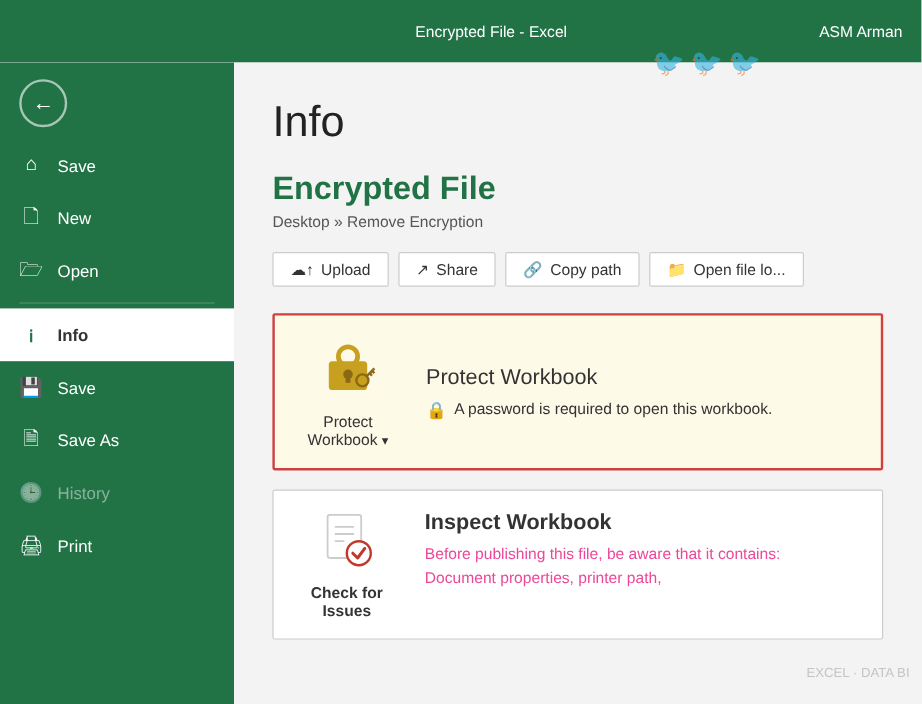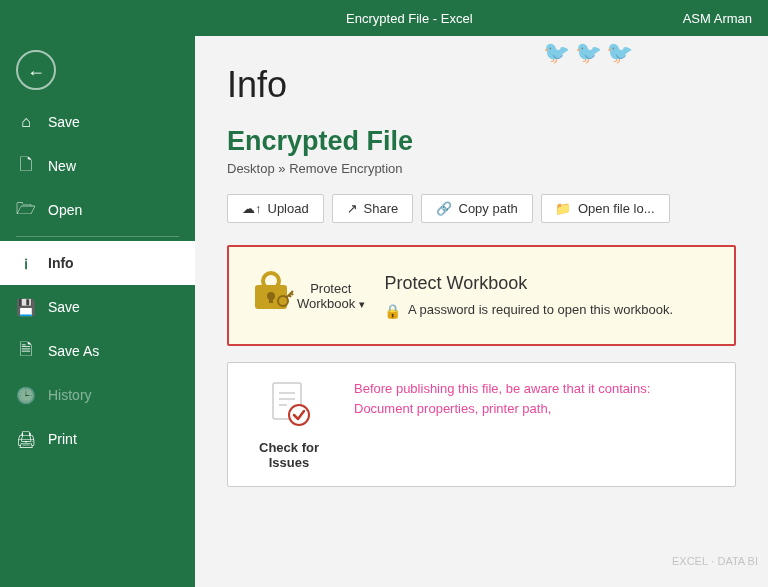--- a/index.html
+++ b/index.html
@@ -2,21 +2,21 @@
 <html><head>
   <meta charset="utf-8">
   <style>
     * { margin: 0; padding: 0; box-sizing: border-box; }
     body { width: 768px; height: 587px; font-family: 'Segoe UI', Arial, sans-serif; display: flex; flex-direction: column; overflow: hidden; background: #f3f3f3; }
 
     
     .top-bar {
       background: #217346;
       color: white;
-      height: 36px;
+      height: 52px;
       display: flex;
       align-items: center;
       justify-content: space-between;
       padding: 0 16px;
       font-size: 13px;
       flex-shrink: 0;
     }
     .top-bar-title { flex: 1; text-align: center; }
     .top-bar-user { font-size: 13px; }
 
@@ -132,21 +132,21 @@
       display: flex;
       align-items: center;
       padding: 16px;
       margin-bottom: 16px;
       gap: 20px;
       border-radius: 2px;
     }
 
     .protect-icon-area {
       display: flex;
-      flex-direction: row;
+      flex-direction: column;
       align-items: center;
       min-width: 90px;
     }
 
     .protect-icon {
       font-size: 42px;
       line-height: 1;
       margin-bottom: 6px;
     }
 
@@ -364,20 +364,21 @@
             <circle cx="34" cy="36" r="10" fill="white" stroke="#c0392b" stroke-width="2"></circle>
             <polyline points="29,36 33,40 39,32" fill="none" stroke="#c0392b" stroke-width="2.5" stroke-linecap="round" stroke-linejoin="round"></polyline>
           </svg>
         </div>
         <div class="inspect-label">
           <span>Check for</span><br>
           <span>Issues</span>
         </div>
       </div>
       <div class="inspect-text-area">
+        <div class="inspect-title">Inspect Workbook</div>
         <div class="inspect-desc">
           <span>Before publishing this file, be aware that it contains:</span><br>
           <span>Document properties, printer path,</span>
         </div>
       </div>
     </div>
 
   </div>
 </div>
 

